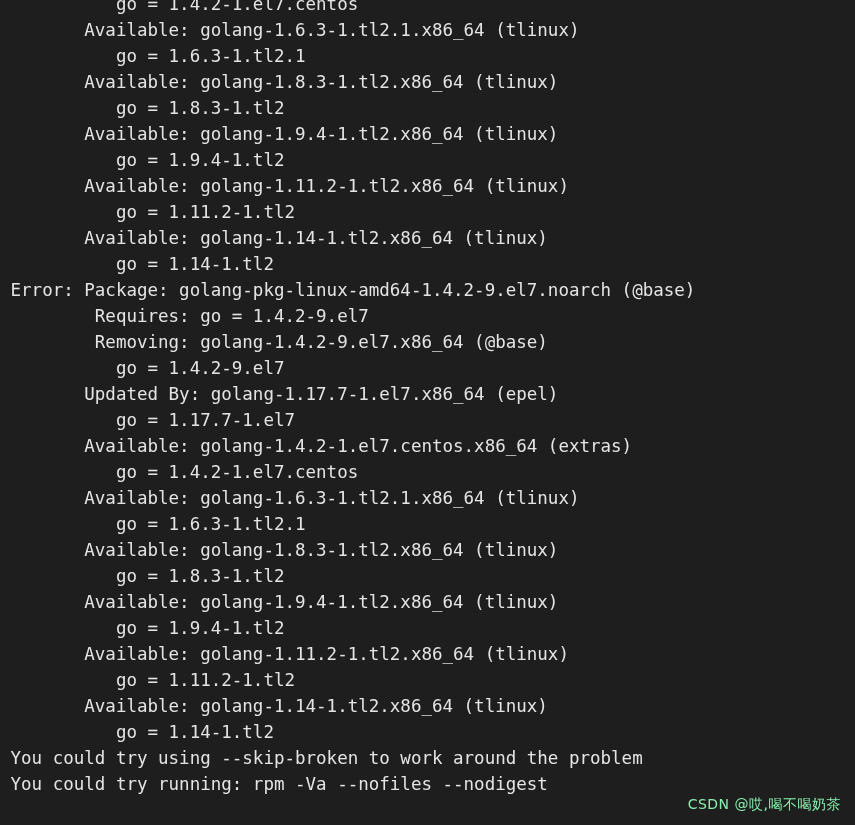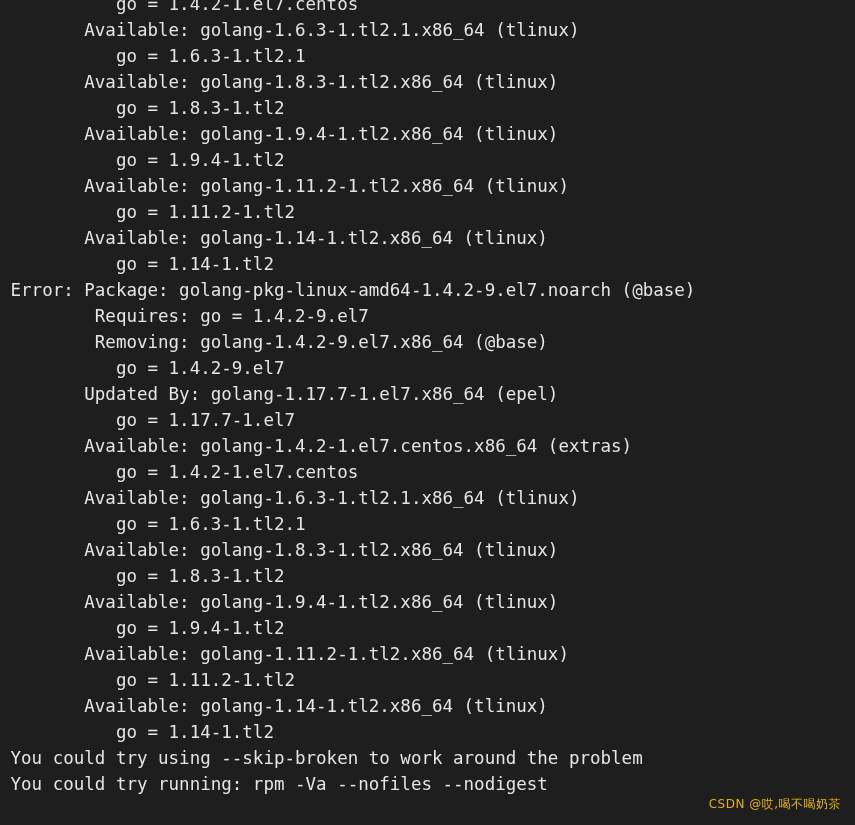--- a/index.html
+++ b/index.html
@@ -31,22 +31,22 @@
     line-height: 26px;
     white-space: pre;
     letter-spacing: 0px;
     padding-left: 0px;
   }
   .watermark {
     position: absolute;
     right: 14px;
     bottom: 8px;
     font-family: "DejaVu Sans", "Liberation Sans", sans-serif;
-    font-size: 12px;
-    color: #eab308;
+    font-size: 14px;
+    color: #86efac;
     letter-spacing: 0.5px;
     white-space: pre;
   }
 </style>
 </head>
 <body>
 
 <div id="terminal">
   <div id="lines"><div class="line">           go = 1.4.2-1.el7.centos</div><div class="line">        Available: golang-1.6.3-1.tl2.1.x86_64 (tlinux)</div><div class="line">           go = 1.6.3-1.tl2.1</div><div class="line">        Available: golang-1.8.3-1.tl2.x86_64 (tlinux)</div><div class="line">           go = 1.8.3-1.tl2</div><div class="line">        Available: golang-1.9.4-1.tl2.x86_64 (tlinux)</div><div class="line">           go = 1.9.4-1.tl2</div><div class="line">        Available: golang-1.11.2-1.tl2.x86_64 (tlinux)</div><div class="line">           go = 1.11.2-1.tl2</div><div class="line">        Available: golang-1.14-1.tl2.x86_64 (tlinux)</div><div class="line">           go = 1.14-1.tl2</div><div class="line"> Error: Package: golang-pkg-linux-amd64-1.4.2-9.el7.noarch (@base)</div><div class="line">         Requires: go = 1.4.2-9.el7</div><div class="line">         Removing: golang-1.4.2-9.el7.x86_64 (@base)</div><div class="line">           go = 1.4.2-9.el7</div><div class="line">        Updated By: golang-1.17.7-1.el7.x86_64 (epel)</div><div class="line">           go = 1.17.7-1.el7</div><div class="line">        Available: golang-1.4.2-1.el7.centos.x86_64 (extras)</div><div class="line">           go = 1.4.2-1.el7.centos</div><div class="line">        Available: golang-1.6.3-1.tl2.1.x86_64 (tlinux)</div><div class="line">           go = 1.6.3-1.tl2.1</div><div class="line">        Available: golang-1.8.3-1.tl2.x86_64 (tlinux)</div><div class="line">           go = 1.8.3-1.tl2</div><div class="line">        Available: golang-1.9.4-1.tl2.x86_64 (tlinux)</div><div class="line">           go = 1.9.4-1.tl2</div><div class="line">        Available: golang-1.11.2-1.tl2.x86_64 (tlinux)</div><div class="line">           go = 1.11.2-1.tl2</div><div class="line">        Available: golang-1.14-1.tl2.x86_64 (tlinux)</div><div class="line">           go = 1.14-1.tl2</div><div class="line"> You could try using --skip-broken to work around the problem</div><div class="line"> You could try running: rpm -Va --nofiles --nodigest</div></div>
   <div class="watermark">CSDN @哎,喝不喝奶茶</div>

